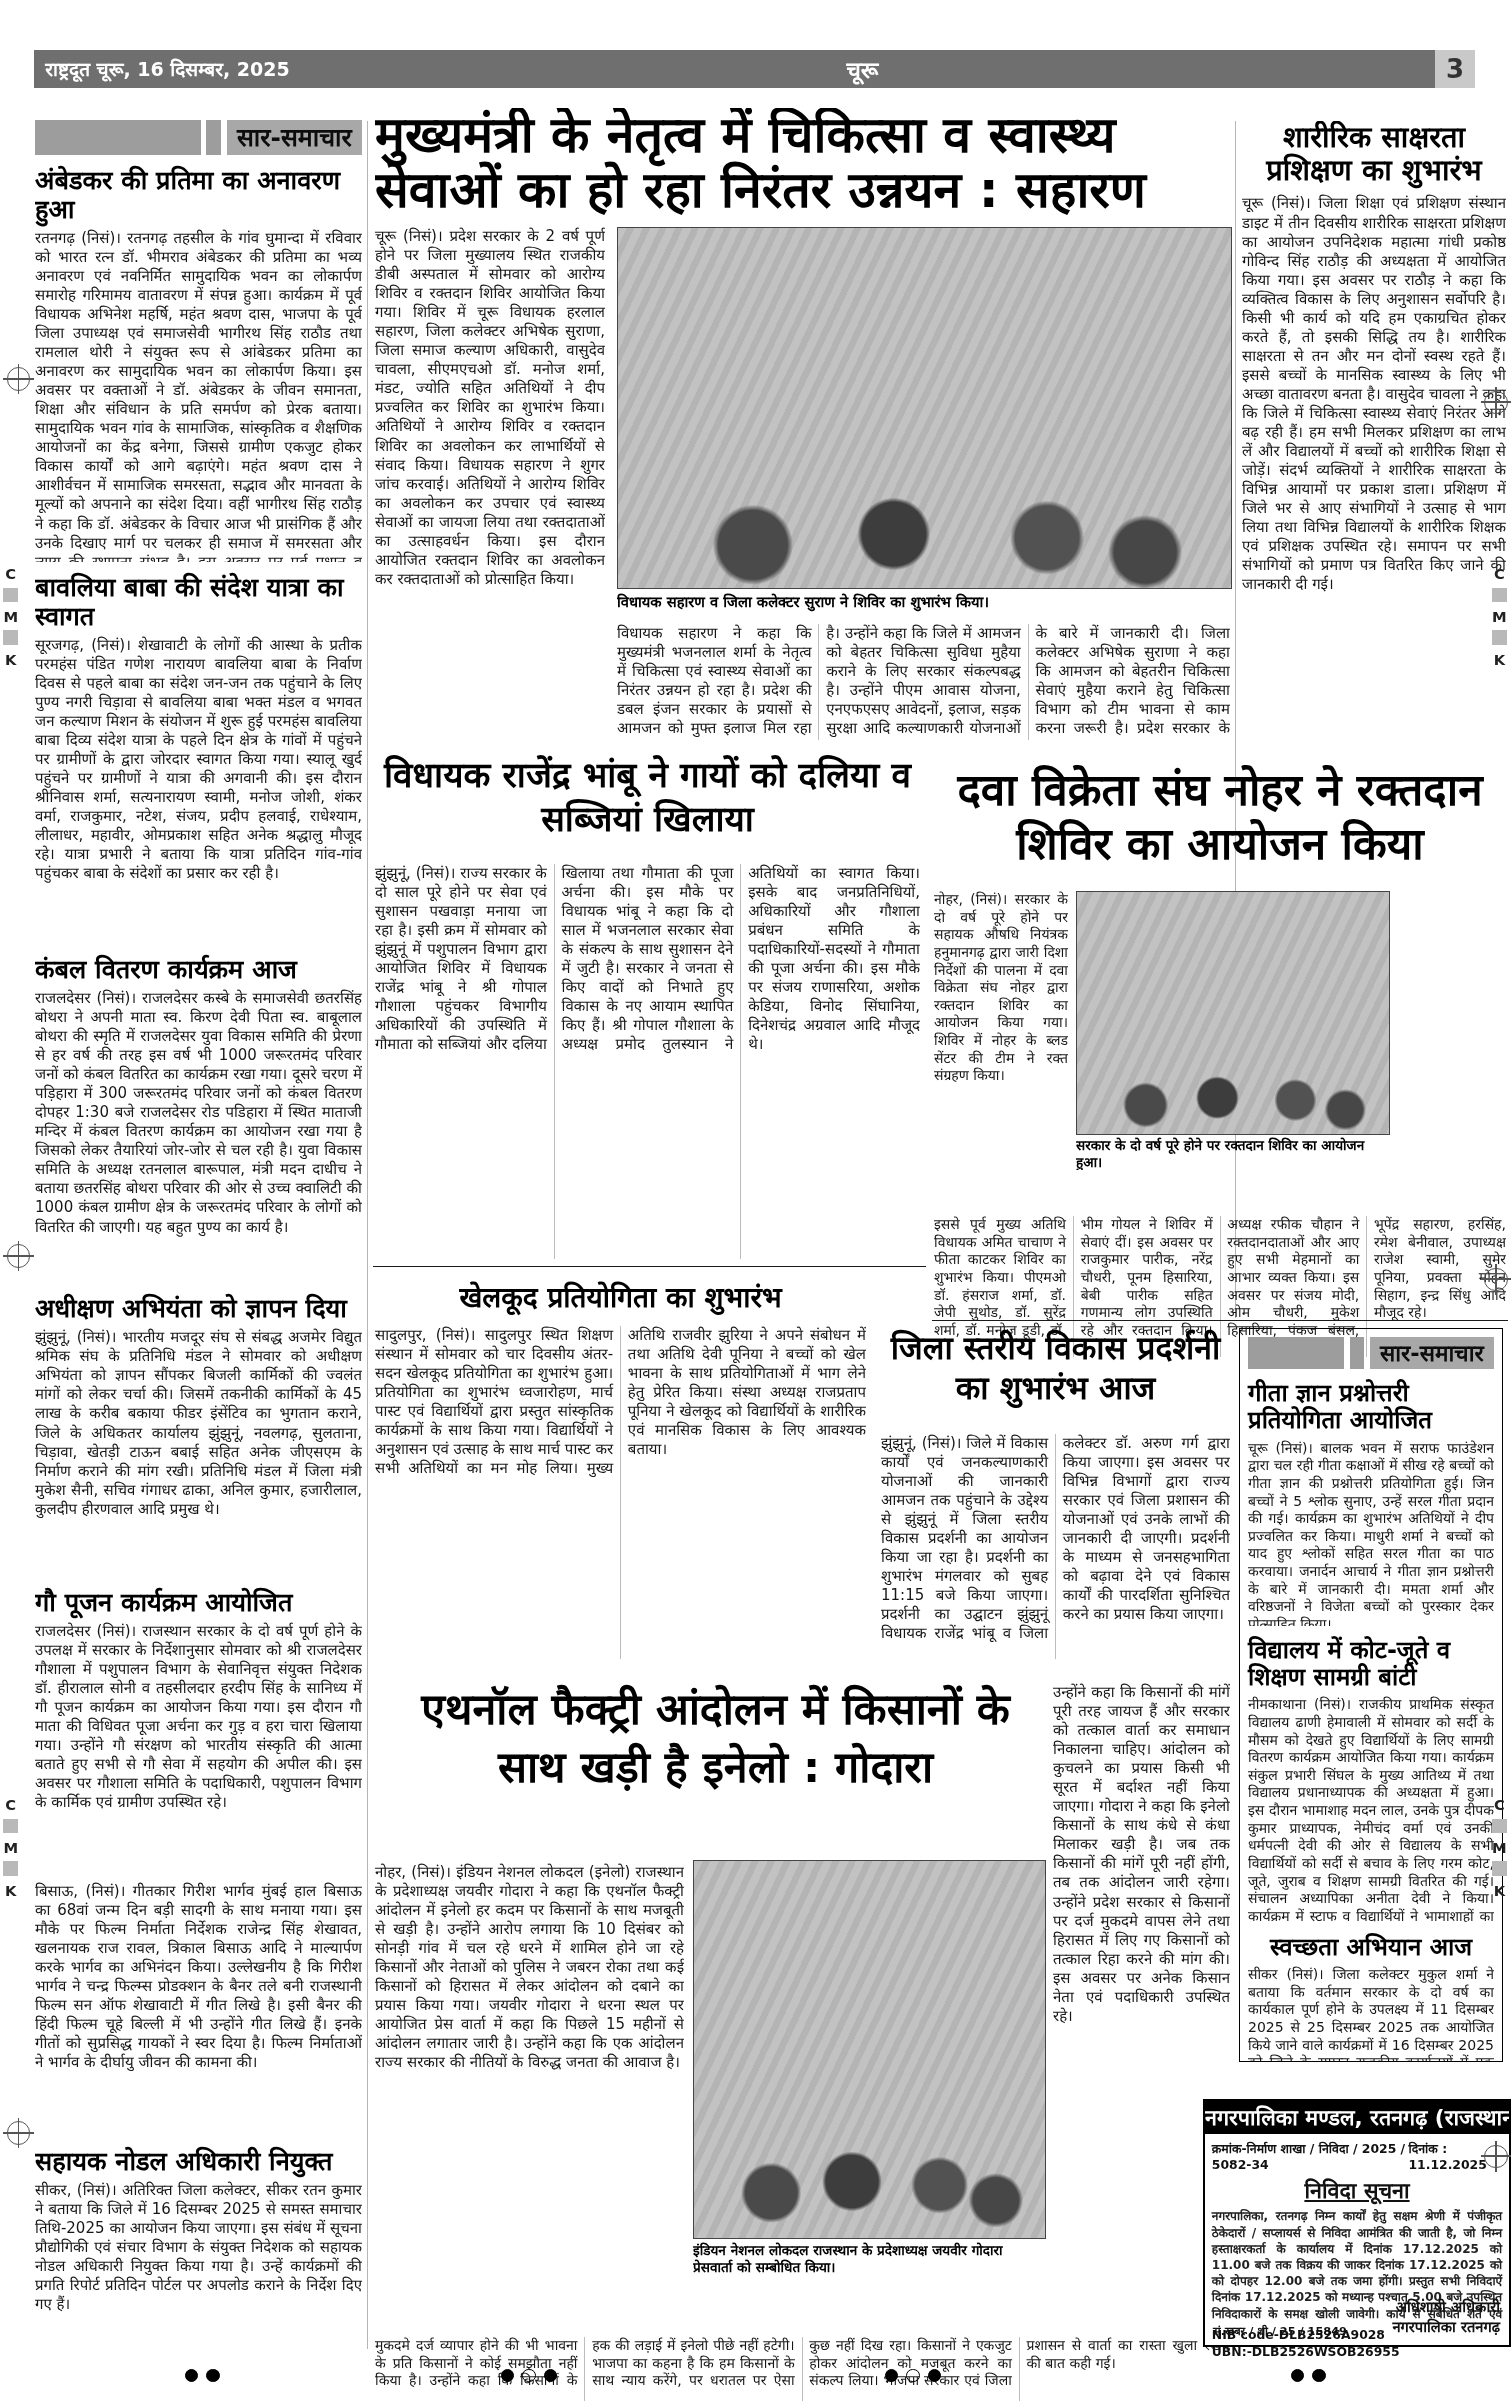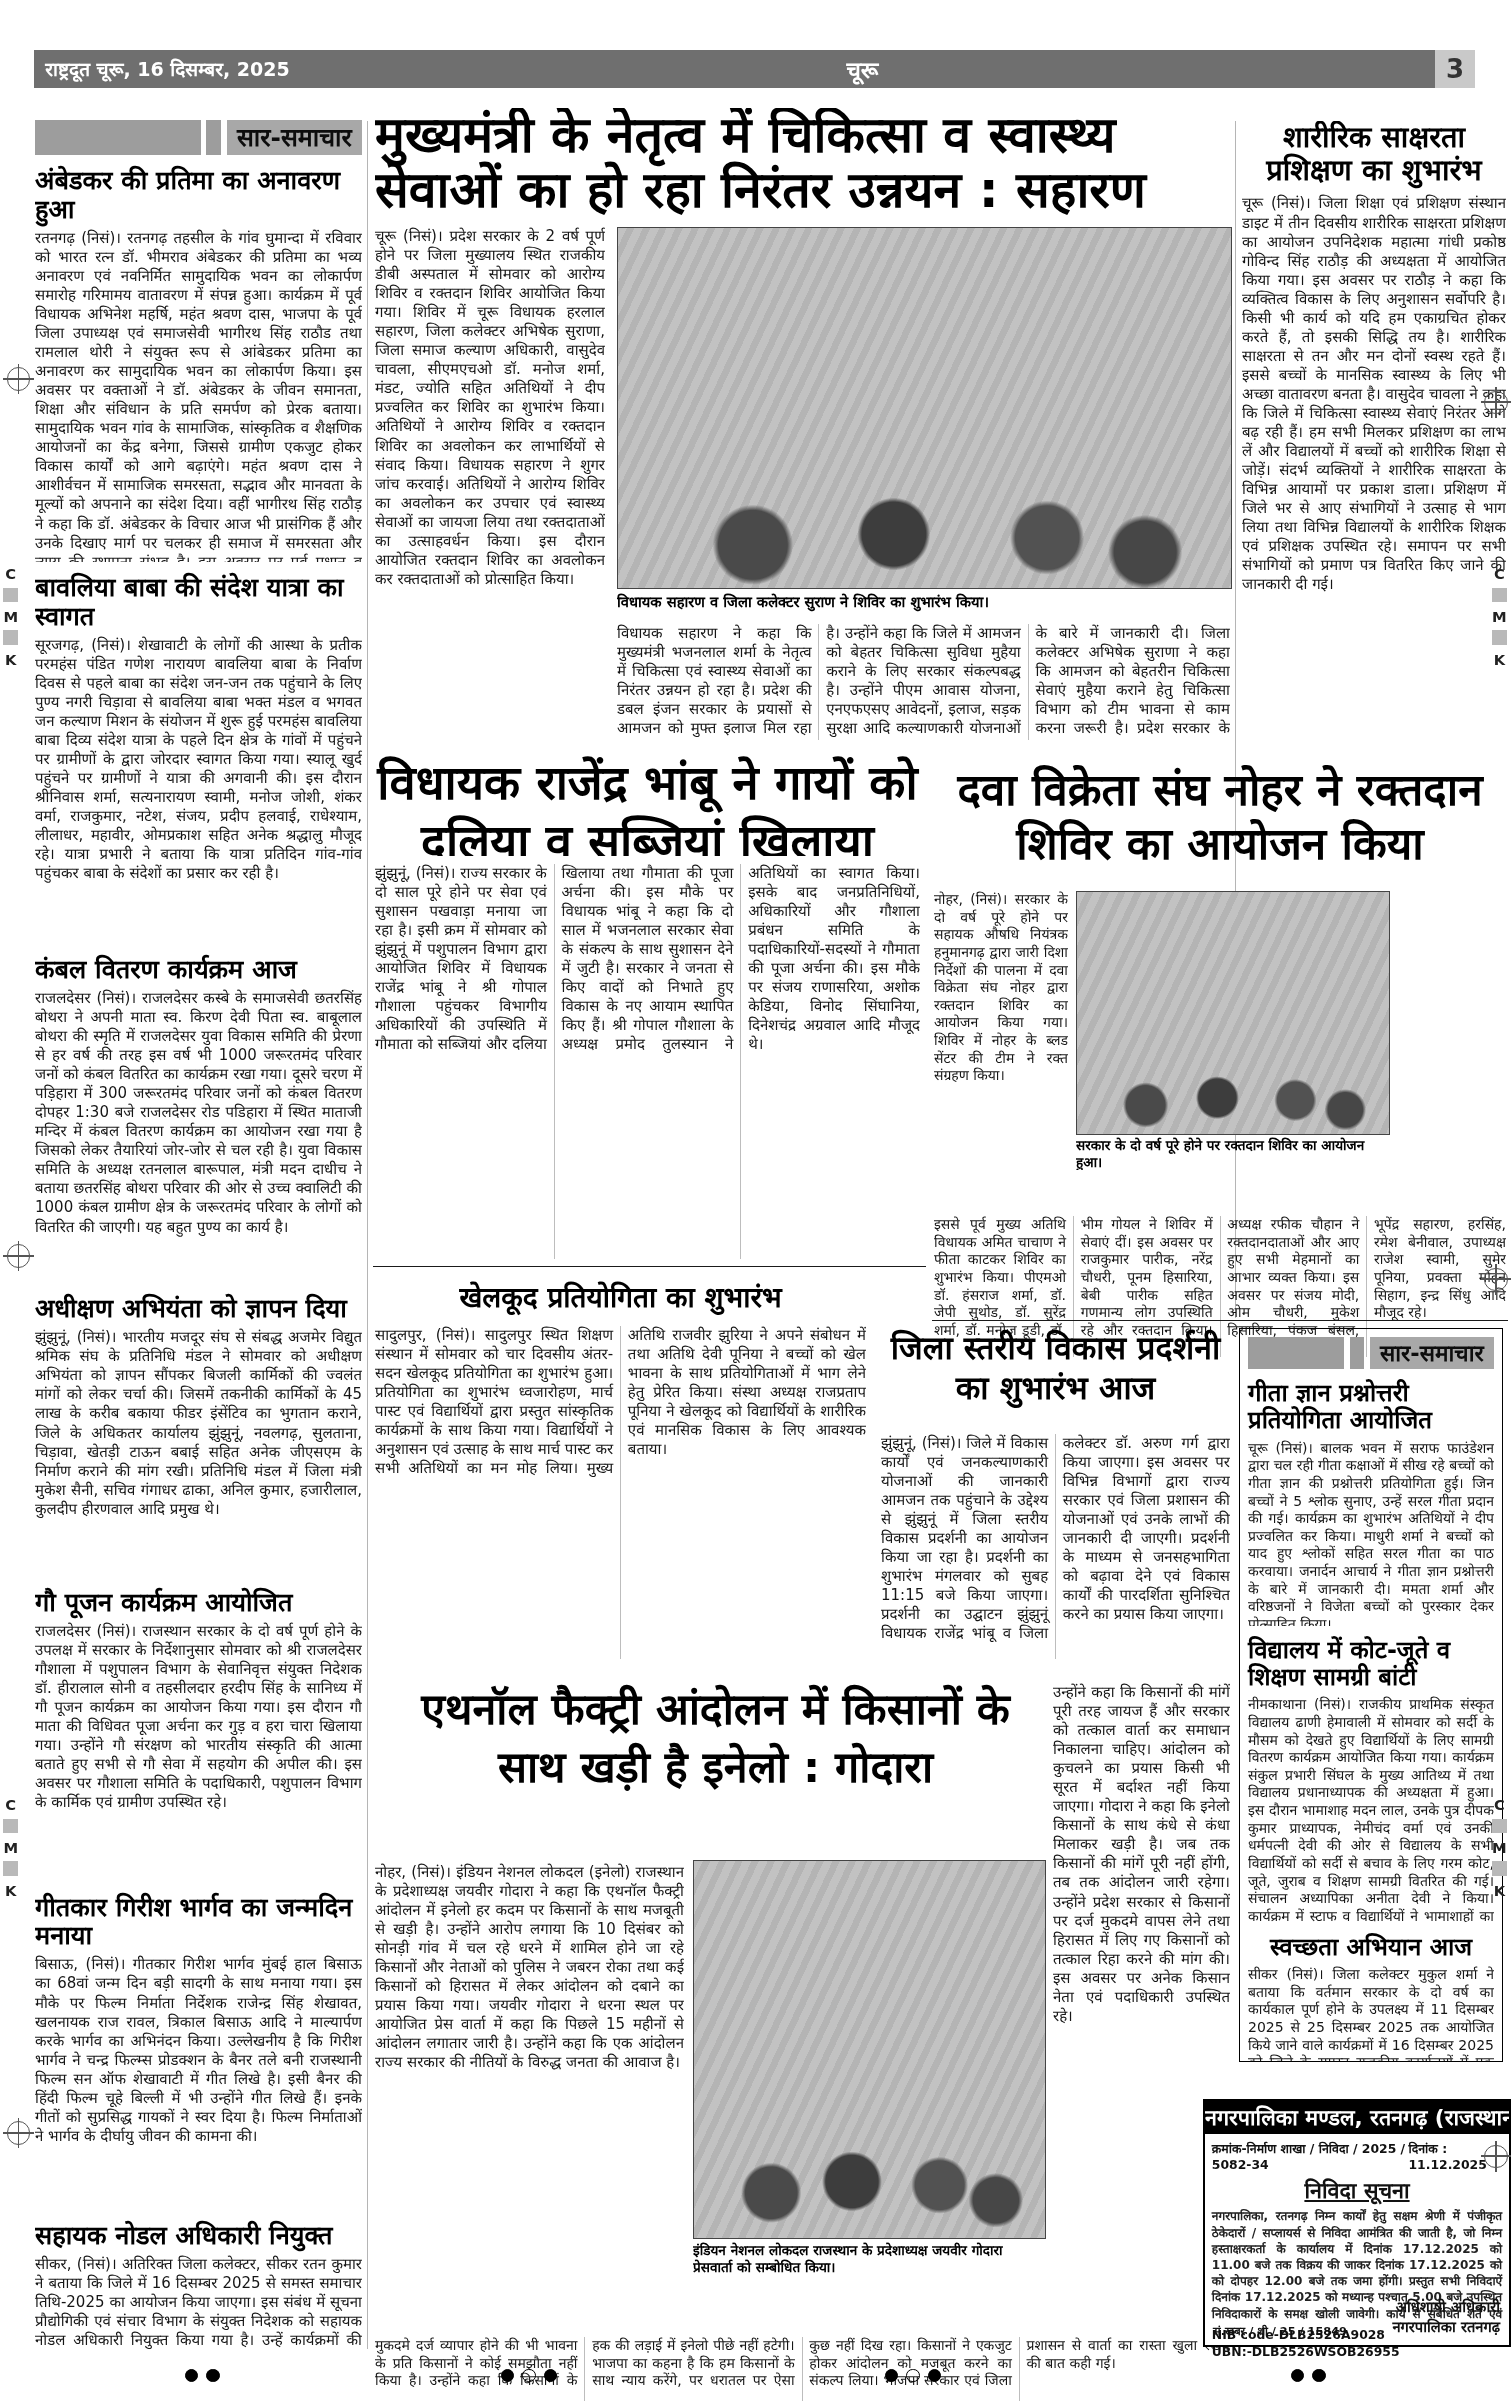--- a/index.html
+++ b/index.html
@@ -92,42 +92,41 @@
     </div>
     <div>
       <div class="t-left-head">अधीक्षण अभियंता को ज्ञापन दिया</div>
       <div class="bodytxt clip" style="height:248px;">झुंझुनूं, (निसं)। भारतीय मजदूर संघ से संबद्ध अजमेर विद्युत श्रमिक संघ के प्रतिनिधि मंडल ने सोमवार को अधीक्षण अभियंता को ज्ञापन सौंपकर बिजली कार्मिकों की ज्वलंत मांगों को लेकर चर्चा की। जिसमें तकनीकी कार्मिकों के 45 लाख के करीब बकाया फीडर इंसेंटिव का भुगतान कराने, जिले के अधिकतर कार्यालय झुंझुनूं, नवलगढ़, सुलताना, चिड़ावा, खेतड़ी टाऊन बबाई सहित अनेक जीएसएम के निर्माण कराने की मांग रखी। प्रतिनिधि मंडल में जिला मंत्री मुकेश सैनी, सचिव गंगाधर ढाका, अनिल कुमार, हजारीलाल, कुलदीप हीरणवाल आदि प्रमुख थे।</div>
     </div>
     <div>
       <div class="t-left-head">गौ पूजन कार्यक्रम आयोजित</div>
       <div class="bodytxt clip" style="height:260px;">राजलदेसर (निसं)। राजस्थान सरकार के दो वर्ष पूर्ण होने के उपलक्ष में सरकार के निर्देशानुसार सोमवार को श्री राजलदेसर गौशाला में पशुपालन विभाग के सेवानिवृत्त संयुक्त निदेशक डॉ. हीरालाल सोनी व तहसीलदार हरदीप सिंह के सानिध्य में गौ पूजन कार्यक्रम का आयोजन किया गया। इस दौरान गौ माता की विधिवत पूजा अर्चना कर गुड़ व हरा चारा खिलाया गया। उन्होंने गौ संरक्षण को भारतीय संस्कृति की आत्मा बताते हुए सभी से गौ सेवा में सहयोग की अपील की। इस अवसर पर गौशाला समिति के पदाधिकारी, पशुपालन विभाग के कार्मिक एवं ग्रामीण उपस्थित रहे।</div>
     </div>
     <div>
-      <div class="t-left-head">गीतकार गिरीश भार्गव का जन्मदिन मनाया</div>
       <div class="bodytxt clip" style="height:254px;">बिसाऊ, (निसं)। गीतकार गिरीश भार्गव मुंबई हाल बिसाऊ का 68वां जन्म दिन बड़ी सादगी के साथ मनाया गया। इस मौके पर फिल्म निर्माता निर्देशक राजेन्द्र सिंह शेखावत, खलनायक राज रावल, त्रिकाल बिसाऊ आदि ने माल्यार्पण करके भार्गव का अभिनंदन किया। उल्लेखनीय है कि गिरीश भार्गव ने चन्द्र फिल्म्स प्रोडक्शन के बैनर तले बनी राजस्थानी फिल्म सन ऑफ शेखावाटी में गीत लिखे है। इसी बैनर की हिंदी फिल्म चूहे बिल्ली में भी उन्होंने गीत लिखे हैं। इनके गीतों को सुप्रसिद्ध गायकों ने स्वर दिया है। फिल्म निर्माताओं ने भार्गव के दीर्घायु जीवन की कामना की।</div>
     </div>
     <div>
       <div class="t-left-head">सहायक नोडल अधिकारी नियुक्त</div>
       <div class="bodytxt clip" style="height:147px;">सीकर, (निसं)। अतिरिक्त जिला कलेक्टर, सीकर रतन कुमार ने बताया कि जिले में 16 दिसम्बर 2025 से समस्त समाचार तिथि-2025 का आयोजन किया जाएगा। इस संबंध में सूचना प्रौद्योगिकी एवं संचार विभाग के संयुक्त निदेशक को सहायक नोडल अधिकारी नियुक्त किया गया है। उन्हें कार्यक्रमों की प्रगति रिपोर्ट प्रतिदिन पोर्टल पर अपलोड कराने के निर्देश दिए गए हैं।</div>
     </div>
   </div>
 
   <div class="abs headline-main clip" style="left:375px;top:108px;width:853px;height:116px;">मुख्यमंत्री के नेतृत्व में चिकित्सा व स्वास्थ्य सेवाओं का हो रहा निरंतर उन्नयन : सहारण</div>
 
   <div class="abs clip" style="left:1242px;top:121px;width:264px;height:635px;">
     <div class="headline-xl" style="font-size:29px;line-height:1.15;margin-bottom:6.8px;">शारीरिक साक्षरता प्रशिक्षण का शुभारंभ</div>
     <div class="bodytxt">चूरू (निसं)। जिला शिक्षा एवं प्रशिक्षण संस्थान डाइट में तीन दिवसीय शारीरिक साक्षरता प्रशिक्षण का आयोजन उपनिदेशक महात्मा गांधी प्रकोष्ठ गोविन्द सिंह राठौड़ की अध्यक्षता में आयोजित किया गया। इस अवसर पर राठौड़ ने कहा कि व्यक्तित्व विकास के लिए अनुशासन सर्वोपरि है। किसी भी कार्य को यदि हम एकाग्रचित होकर करते हैं, तो इसकी सिद्धि तय है। शारीरिक साक्षरता से तन और मन दोनों स्वस्थ रहते हैं। इससे बच्चों के मानसिक स्वास्थ्य के लिए भी अच्छा वातावरण बनता है। वासुदेव चावला ने कहा कि जिले में चिकित्सा स्वास्थ्य सेवाएं निरंतर आगे बढ़ रही हैं। हम सभी मिलकर प्रशिक्षण का लाभ लें और विद्यालयों में बच्चों को शारीरिक शिक्षा से जोड़ें। संदर्भ व्यक्तियों ने शारीरिक साक्षरता के विभिन्न आयामों पर प्रकाश डाला। प्रशिक्षण में जिले भर से आए संभागियों ने उत्साह से भाग लिया तथा विभिन्न विद्यालयों के शारीरिक शिक्षक एवं प्रशिक्षक उपस्थित रहे। समापन पर सभी संभागियों को प्रमाण पत्र वितरित किए जाने की जानकारी दी गई।</div>
   </div>
 
   <div class="abs bodytxt clip" style="left:375px;top:227px;width:230px;height:511px;">चूरू (निसं)। प्रदेश सरकार के 2 वर्ष पूर्ण होने पर जिला मुख्यालय स्थित राजकीय डीबी अस्पताल में सोमवार को आरोग्य शिविर व रक्तदान शिविर आयोजित किया गया। शिविर में चूरू विधायक हरलाल सहारण, जिला कलेक्टर अभिषेक सुराणा, जिला समाज कल्याण अधिकारी, वासुदेव चावला, सीएमएचओ डॉ. मनोज शर्मा, मंडट, ज्योति सहित अतिथियों ने दीप प्रज्वलित कर शिविर का शुभारंभ किया। अतिथियों ने आरोग्य शिविर व रक्तदान शिविर का अवलोकन कर लाभार्थियों से संवाद किया। विधायक सहारण ने शुगर जांच करवाई। अतिथियों ने आरोग्य शिविर का अवलोकन कर उपचार एवं स्वास्थ्य सेवाओं का जायजा लिया तथा रक्तदाताओं का उत्साहवर्धन किया। इस दौरान आयोजित रक्तदान शिविर का अवलोकन कर रक्तदाताओं को प्रोत्साहित किया।</div>
   <div class="abs photo" style="left:617px;top:227px;width:613px;height:360px;"></div>
   <div class="abs caption clip" style="left:617px;top:593px;width:613px;height:28px;">विधायक सहारण व जिला कलेक्टर सुराण ने शिविर का शुभारंभ किया।</div>
   <div class="abs bodytxt cols3 clip" style="left:617px;top:624px;width:613px;height:116px;">विधायक सहारण ने कहा कि मुख्यमंत्री भजनलाल शर्मा के नेतृत्व में चिकित्सा एवं स्वास्थ्य सेवाओं का निरंतर उन्नयन हो रहा है। प्रदेश की डबल इंजन सरकार के प्रयासों से आमजन को मुफ्त इलाज मिल रहा है। उन्होंने कहा कि जिले में आमजन को बेहतर चिकित्सा सुविधा मुहैया कराने के लिए सरकार संकल्पबद्ध है। उन्होंने पीएम आवास योजना, एनएफएसए आवेदनों, इलाज, सड़क सुरक्षा आदि कल्याणकारी योजनाओं के बारे में जानकारी दी। जिला कलेक्टर अभिषेक सुराणा ने कहा कि आमजन को बेहतरीन चिकित्सा सेवाएं मुहैया कराने हेतु चिकित्सा विभाग को टीम भावना से काम करना जरूरी है। प्रदेश सरकार के प्रयासों से जिले में निरंतर स्वास्थ्य सेवाओं का उन्नयन हुआ है। जिले के सुजानगढ़, राजगढ़ तारानगर में उप जिला अस्पताल के भवन तथा रतनगढ़ जिला अस्पताल का नया भवन निर्माणाधीन है। जिले में मरम्मत व विस्तार के भी प्रयास किए जा रहे हैं। इस दौरान चिकित्सा विभाग के अधिकारी, चिकित्सक, नर्सिंग स्टाफ एवं बड़ी संख्या में आमजन उपस्थित थे।</div>
 
-  <div class="abs headline-xl clip" style="left:375px;top:754px;width:545px;height:102px;font-size:47px;line-height:1.25;">विधायक राजेंद्र भांबू ने गायों को दलिया व सब्जियां खिलाया</div>
+  <div class="abs headline-xl clip" style="left:375px;top:754px;width:545px;height:102px;font-size:35px;line-height:1.25;">विधायक राजेंद्र भांबू ने गायों को दलिया व सब्जियां खिलाया</div>
   <div class="abs bodytxt cols3 clip" style="left:375px;top:864px;width:545px;height:395px;">झुंझुनूं, (निसं)। राज्य सरकार के दो साल पूरे होने पर सेवा एवं सुशासन पखवाड़ा मनाया जा रहा है। इसी क्रम में सोमवार को झुंझुनूं में पशुपालन विभाग द्वारा आयोजित शिविर में विधायक राजेंद्र भांबू ने श्री गोपाल गौशाला पहुंचकर विभागीय अधिकारियों की उपस्थिति में गौमाता को सब्जियां और दलिया खिलाया तथा गौमाता की पूजा अर्चना की। इस मौके पर विधायक भांबू ने कहा कि दो साल में भजनलाल सरकार सेवा के संकल्प के साथ सुशासन देने में जुटी है। सरकार ने जनता से किए वादों को निभाते हुए विकास के नए आयाम स्थापित किए हैं। श्री गोपाल गौशाला के अध्यक्ष प्रमोद तुलस्यान ने अतिथियों का स्वागत किया। इसके बाद जनप्रतिनिधियों, अधिकारियों और गौशाला प्रबंधन समिति के पदाधिकारियों-सदस्यों ने गौमाता की पूजा अर्चना की। इस मौके पर संजय राणासरिया, अशोक केडिया, विनोद सिंघानिया, दिनेशचंद्र अग्रवाल आदि मौजूद थे।</div>
 
   <div class="abs headline-xl clip" style="left:934px;top:763px;width:572px;height:116px;font-size:44px;line-height:1.22;">दवा विक्रेता संघ नोहर ने रक्तदान शिविर का आयोजन किया</div>
   <div class="abs bodytxt-sm clip" style="left:934px;top:891px;width:134px;height:265px;">नोहर, (निसं)। सरकार के दो वर्ष पूरे होने पर सहायक औषधि नियंत्रक हनुमानगढ़ द्वारा जारी दिशा निर्देशों की पालना में दवा विक्रेता संघ नोहर द्वारा रक्तदान शिविर का आयोजन किया गया। शिविर में नोहर के ब्लड सेंटर की टीम ने रक्त संग्रहण किया।</div>
   <div class="abs photo" style="left:1076px;top:891px;width:312px;height:242px;"></div>
   <div class="abs caption clip" style="left:1076px;top:1137px;width:312px;height:33px;font-size:13.6px;">सरकार के दो वर्ष पूरे होने पर रक्तदान शिविर का आयोजन हुआ।</div>
   <div class="abs bodytxt-sm cols4 clip" style="left:934px;top:1176px;width:572px;height:141px;">इससे पूर्व मुख्य अतिथि विधायक अमित चाचाण ने फीता काटकर शिविर का शुभारंभ किया। पीएमओ डॉ. हंसराज शर्मा, डॉ. जेपी सुथोड, डॉ. सुरेंद्र शर्मा, डॉ. मनोज डूडी, डॉ. भीम गोयल ने शिविर में सेवाएं दीं। इस अवसर पर राजकुमार पारीक, नरेंद्र चौधरी, पूनम हिसारिया, बेबी पारीक सहित गणमान्य लोग उपस्थिति रहे और रक्तदान किया। अध्यक्ष रफीक चौहान ने रक्तदानदाताओं और आए हुए सभी मेहमानों का आभार व्यक्त किया। इस अवसर पर संजय मोदी, ओम चौधरी, मुकेश हिसारिया, पंकज बंसल, भूपेंद्र सहारण, हरसिंह, रमेश बेनीवाल, उपाध्यक्ष राजेश स्वामी, सुमेर पूनिया, प्रवक्ता मोहन सिहाग, इन्द्र सिंधु आदि मौजूद रहे।</div>
 
   <div class="abs hrule" style="left:373px;top:1266px;width:553px;height:1.1px;"></div>
   <div class="abs hrule" style="left:932px;top:1320px;width:576px;height:1.1px;"></div>

